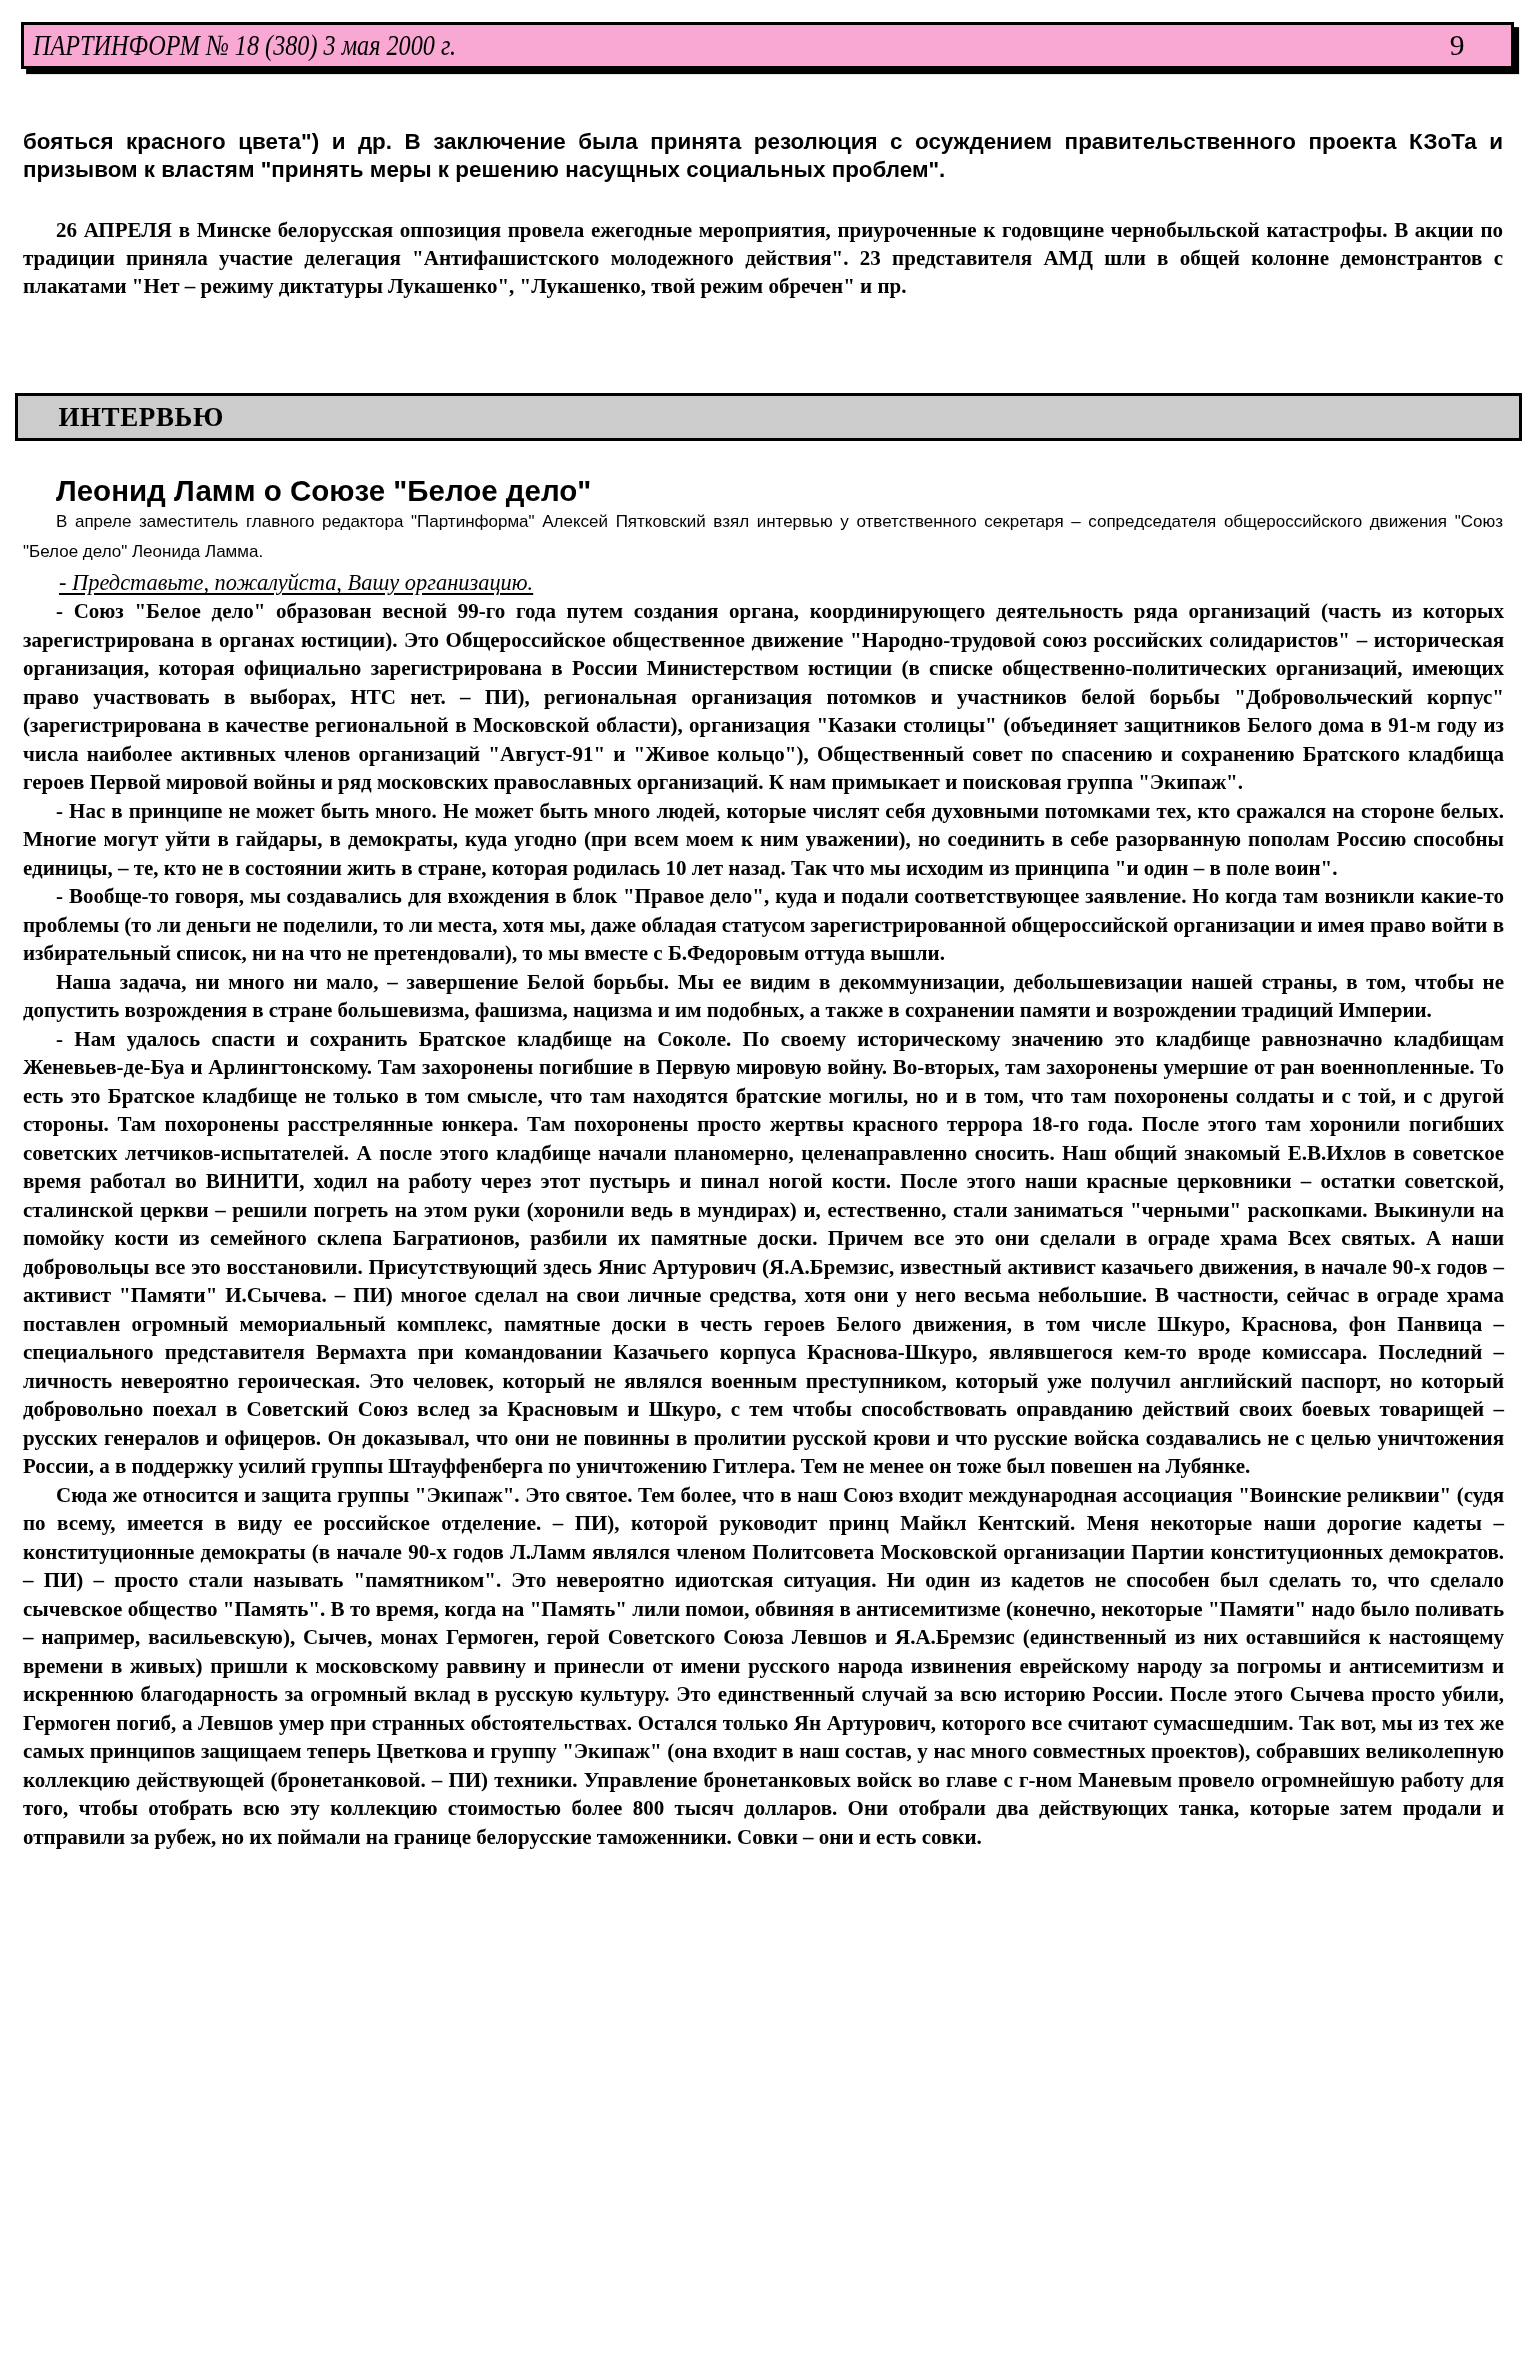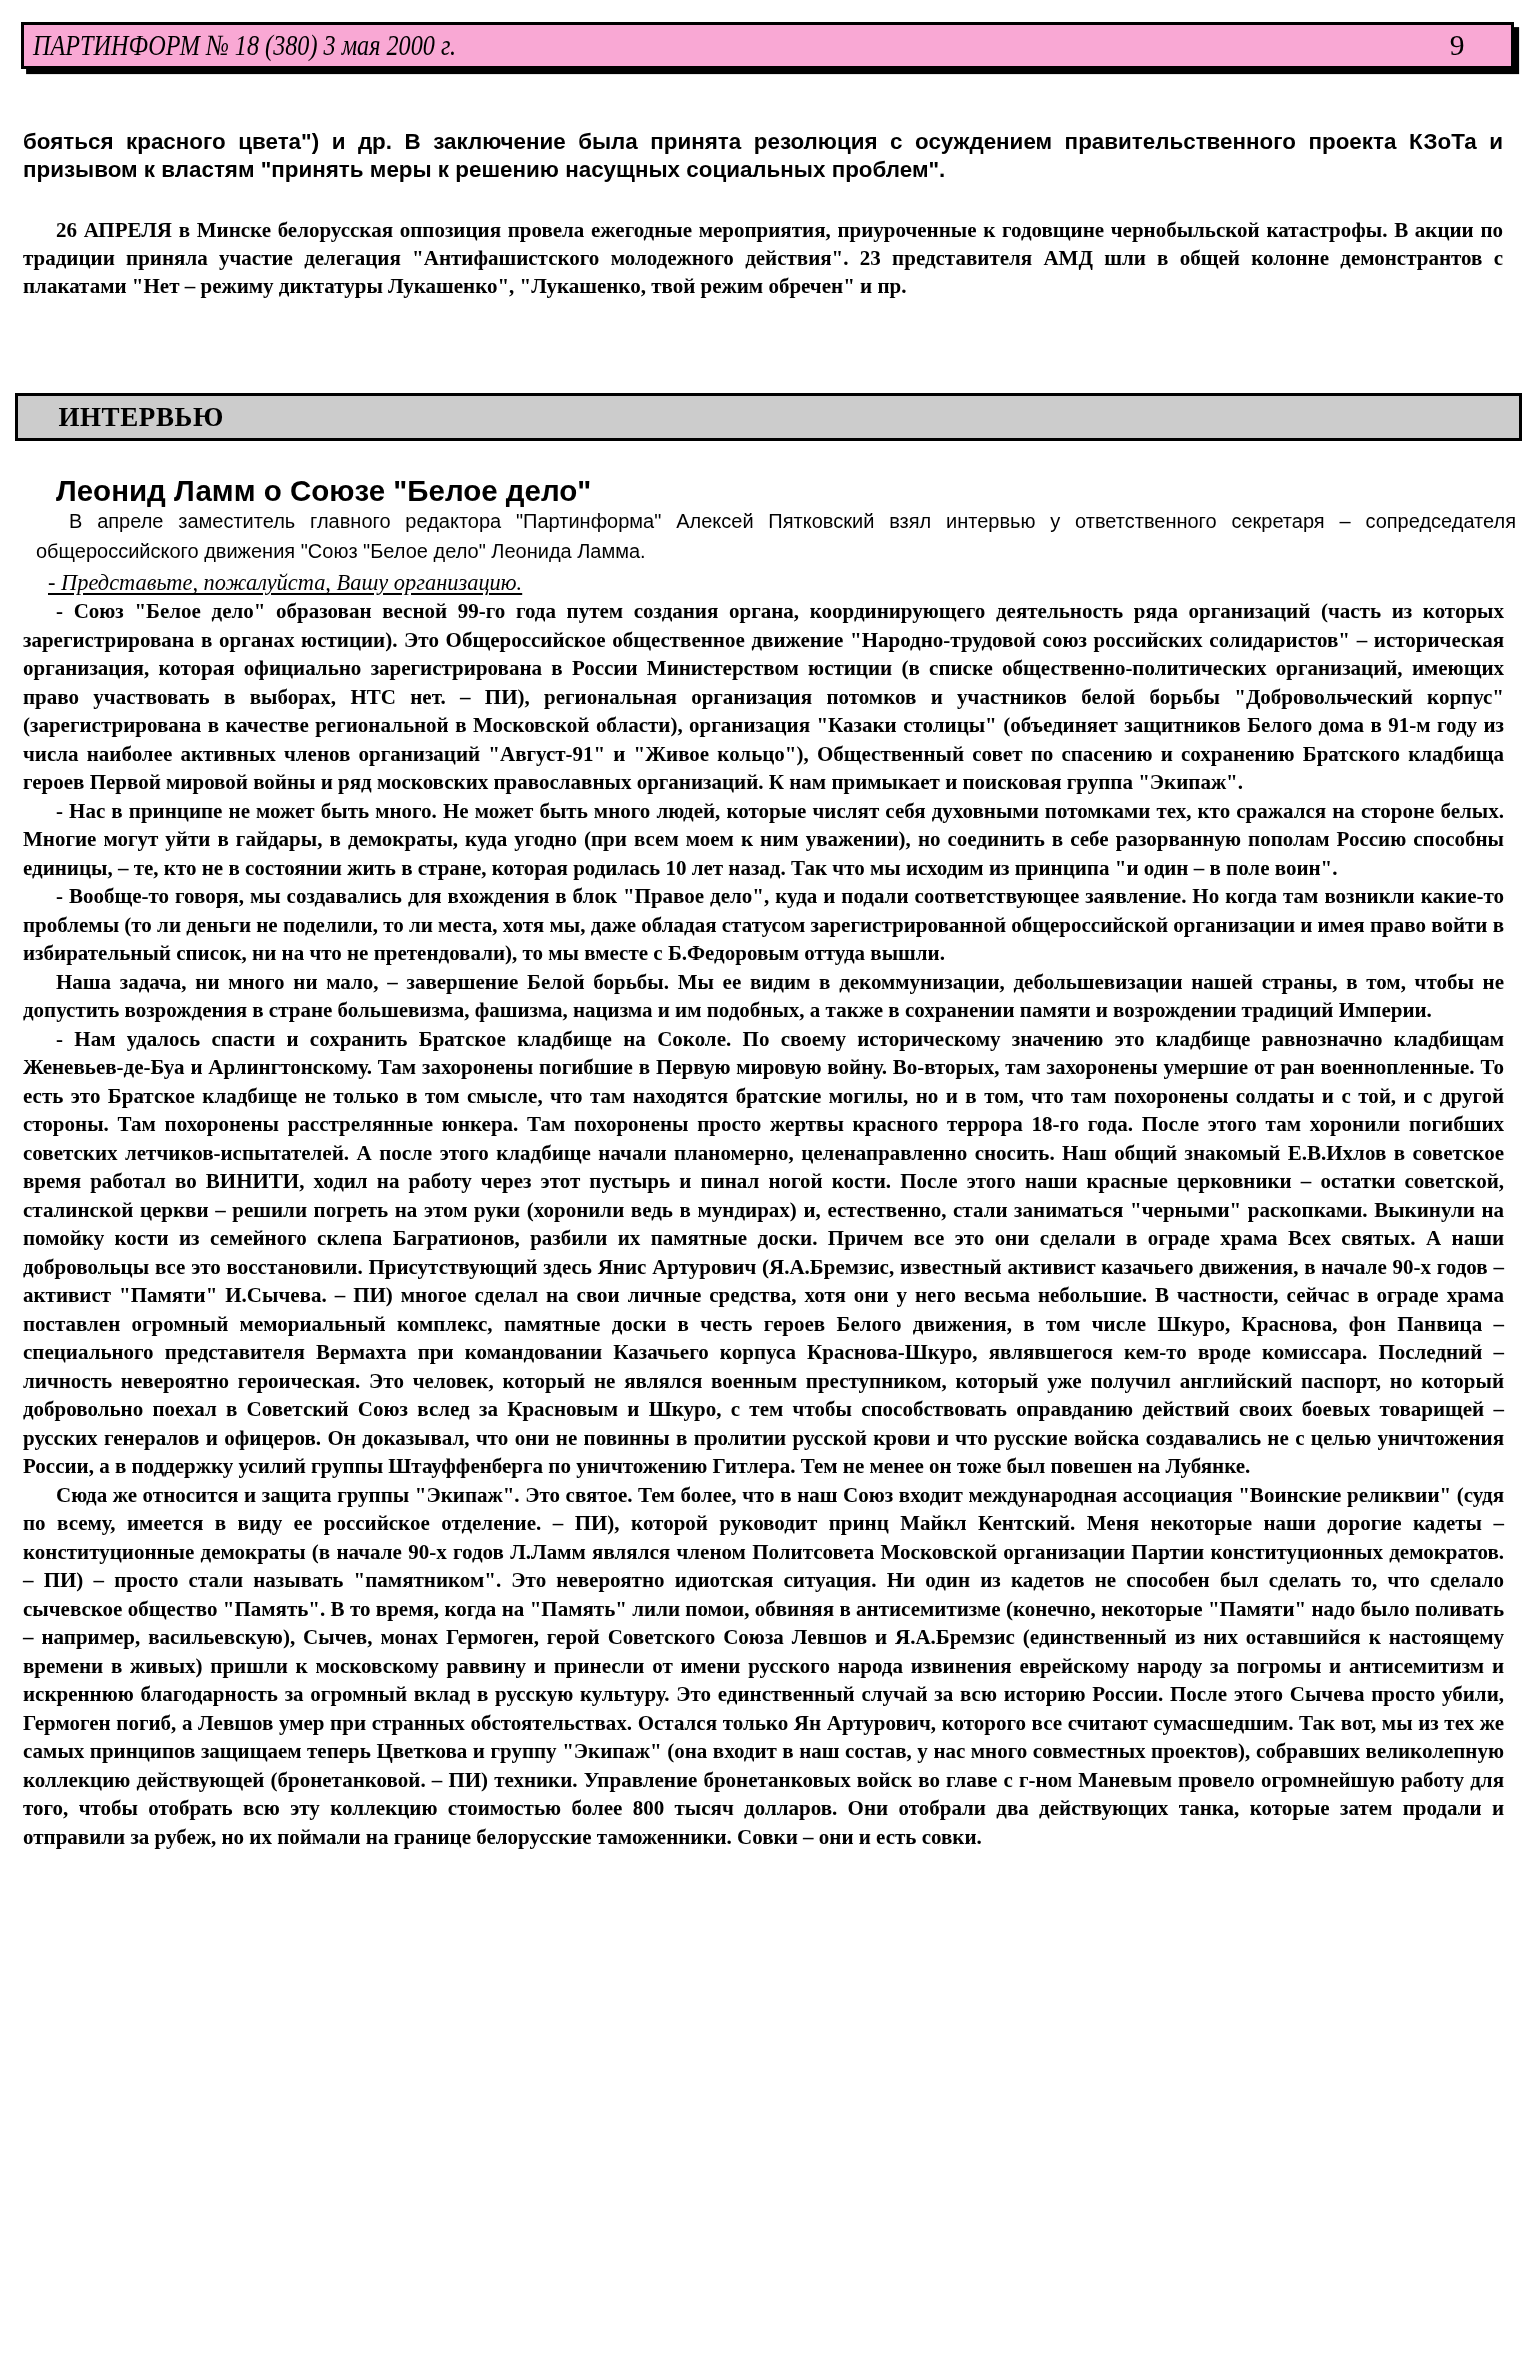--- a/index.html
+++ b/index.html
@@ -38,28 +38,28 @@
       position: absolute; left: 40px; top: 6.4px;
       font-family: "Liberation Serif", serif; font-weight: bold; font-size: 27px; line-height: 31px;
       letter-spacing: 0.6px;
     }
     .article-title {
       position: absolute; left: 56px; top: 473px;
       font-family: "Liberation Sans", sans-serif; font-weight: bold; font-size: 29.5px; line-height: 35px;
     }
     .intro {
       position: absolute; left: 23px; top: 507px; width: 1480px;
-      font-family: "Liberation Sans", sans-serif; font-size: 20px; line-height: 29.5px;
-      text-align: justify; text-align-last: left; text-indent: 33px; margin-left: 13px;
+      font-family: "Liberation Sans", sans-serif; font-size: 17px; line-height: 29.5px;
+      text-align: justify; text-align-last: left; text-indent: 33px;
     }
     .article-body { position: absolute; left: 23px; top: 569px; width: 1481px; }
     .question {
       font-family: "Liberation Serif", serif; font-style: italic; font-size: 22.4px; line-height: 28px;
       text-decoration: underline; text-decoration-thickness: 1.9px; text-underline-offset: 2.6px;
-      margin-left: 25px;
+      margin-left: 36px;
     }
     .answer { margin: 0; }
   </style>
 </head>
 <body>
 
 <div class="header-box">
   <div class="header-title">ПАРТИНФОРМ № 18 (380) 3 мая 2000 г.</div>
   <div class="header-page">9</div>
 </div>

